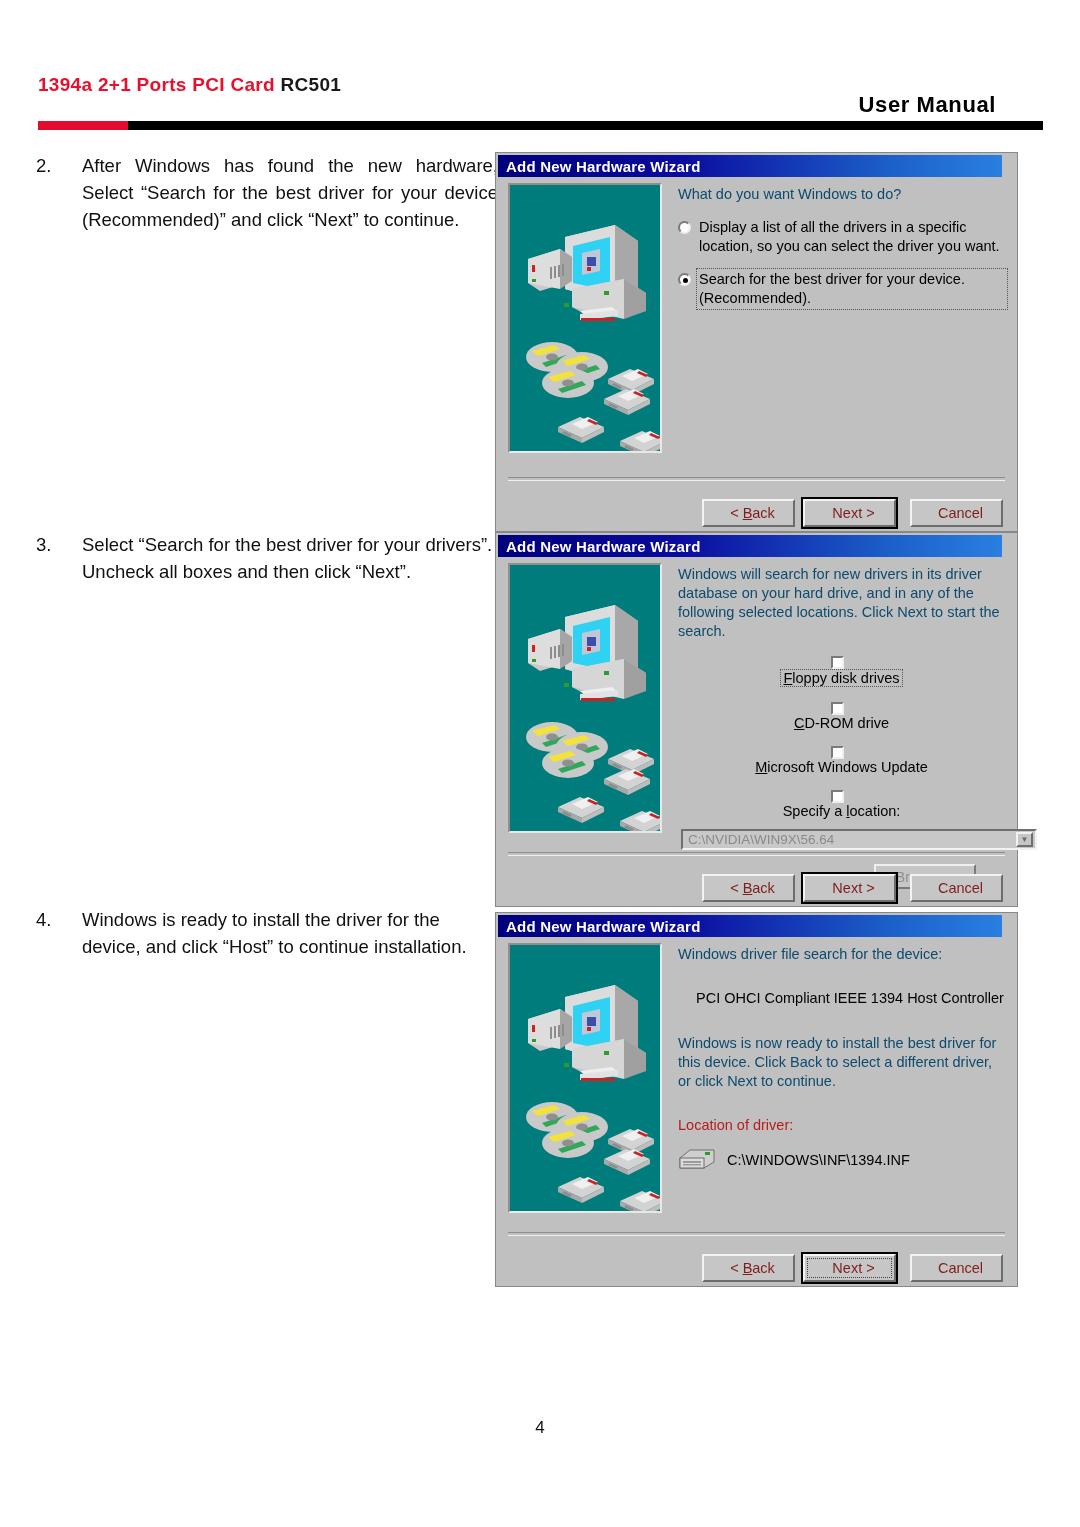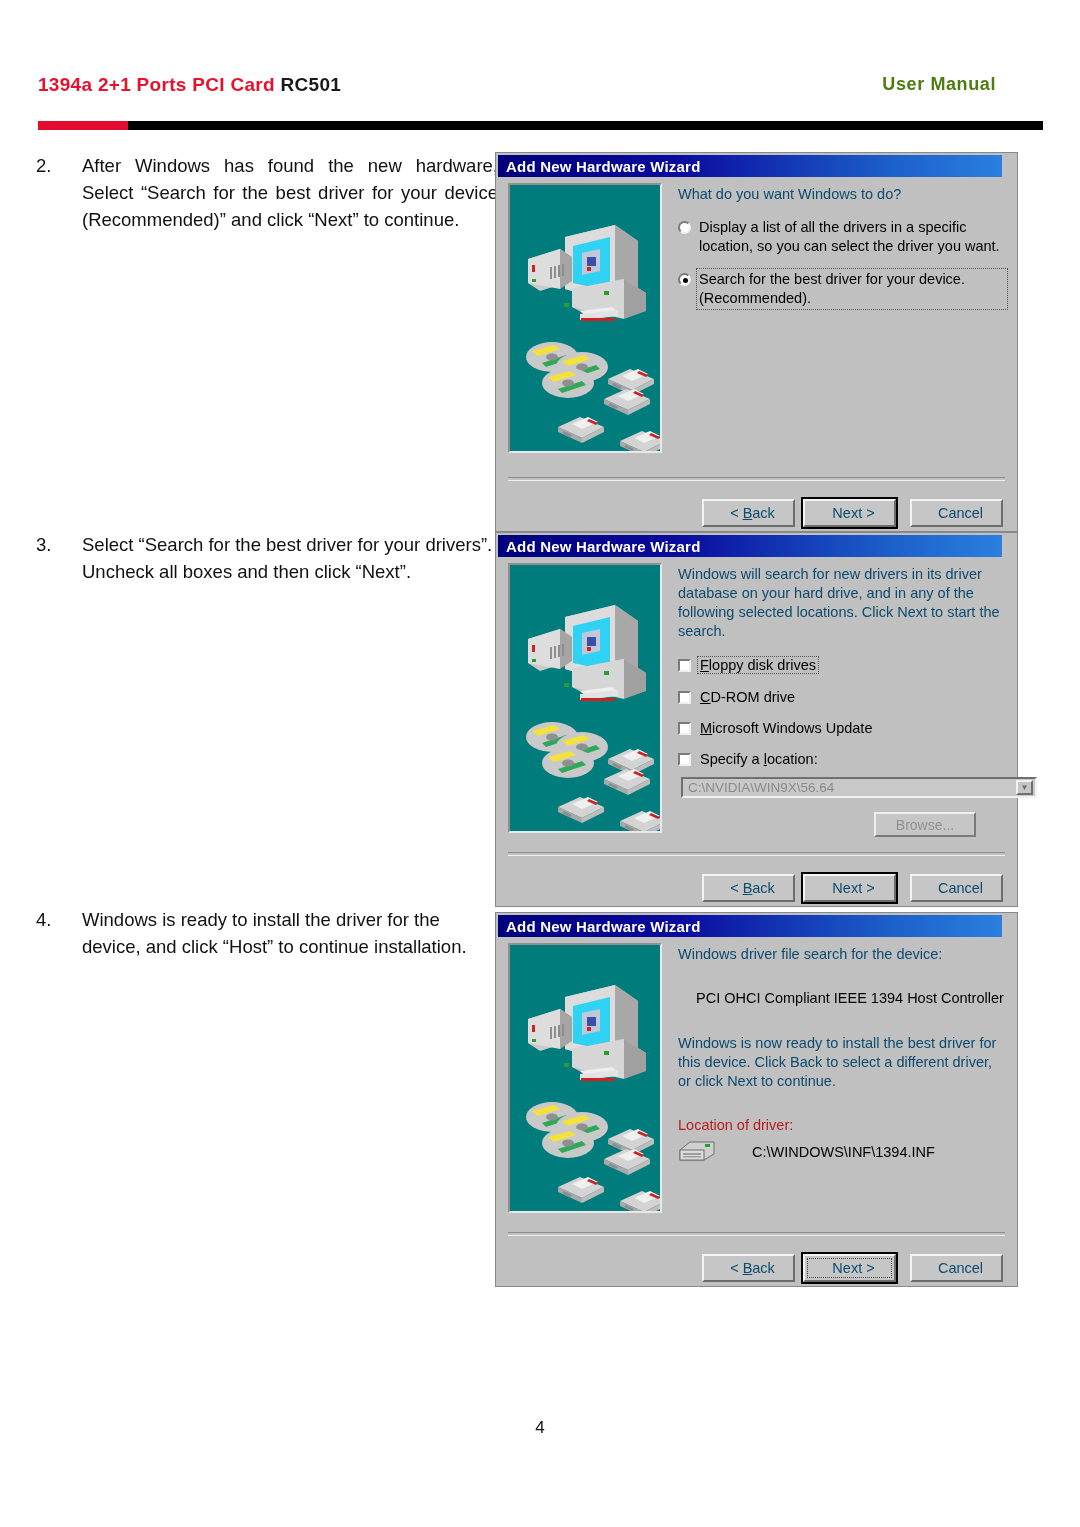--- a/index.html
+++ b/index.html
@@ -27,24 +27,24 @@
     left: 38px; top: 74px;
     font-size: 19px;
     font-weight: bold;
     letter-spacing: 0.3px;
     white-space: nowrap;
   }
   .hdr-left .red { color: #e8112d; }
   .hdr-left .blk { color: #1a1a1a; }
   .hdr-right {
     position: absolute;
-    right: 84px; top: 74px;
-    font-size: 18px;
+    right: 84px; top: 92px;
+    font-size: 22px;
     font-weight: bold;
-    color: #4d7c0f;
+    color: #000000;
     letter-spacing: 0.6px;
     white-space: nowrap;
   }
   .rule {
     position: absolute;
     left: 38px; top: 121px;
     width: 1005px; height: 9px;
     background: #000000;
   }
   .rule-red {
@@ -185,20 +185,21 @@
     border: 1px dotted #555;
     padding: 1px 2px;
     margin: -2px -3px;
   }
 
   
   .cb-row {
     display: flex;
     align-items: center;
     margin-top: 15px;
+    flex-direction: column;
   }
   .checkbox {
     width: 13px; height: 13px;
     background: #fff;
     border-top: 2px solid #7a7a7a;
     border-left: 2px solid #7a7a7a;
     border-right: 2px solid #efefef;
     border-bottom: 2px solid #efefef;
     box-sizing: border-box;
     margin-right: 9px;
@@ -280,22 +281,21 @@
     margin: 26px 0 0 18px;
   }
   .loc-label {
     font-size: 14.5px;
     color: #b91c1c;
     margin-top: 26px;
   }
   .loc-row {
     display: flex;
     align-items: center;
-    margin-top: 5px;
-    gap: 25px;
+    margin-top: 13px;
   }
   .file-icon { margin-right: 11px; flex: 0 0 auto; }
   .loc-path {
     font-size: 14.5px;
     color: #000;
     white-space: nowrap;
   }
 
   
   .wiz-sep {
@@ -316,21 +316,21 @@
     background: #c6c6c6;
     border-top: 2px solid #f3f3f3;
     border-left: 2px solid #f3f3f3;
     border-right: 2px solid #6c6c6c;
     border-bottom: 2px solid #6c6c6c;
     box-sizing: border-box;
     display: flex;
     align-items: center;
     justify-content: center;
     font-size: 14.5px;
-    color: #0c4a6e;
+    color: #7f1d1d;
     position: relative;
     padding-left: 8px;
   }
   .btn u { text-decoration: underline; }
   .btn.default {
     outline: 2px solid #000;
     outline-offset: 0px;
   }
   .btn.default .btn-inner-focus {
     position: absolute;

